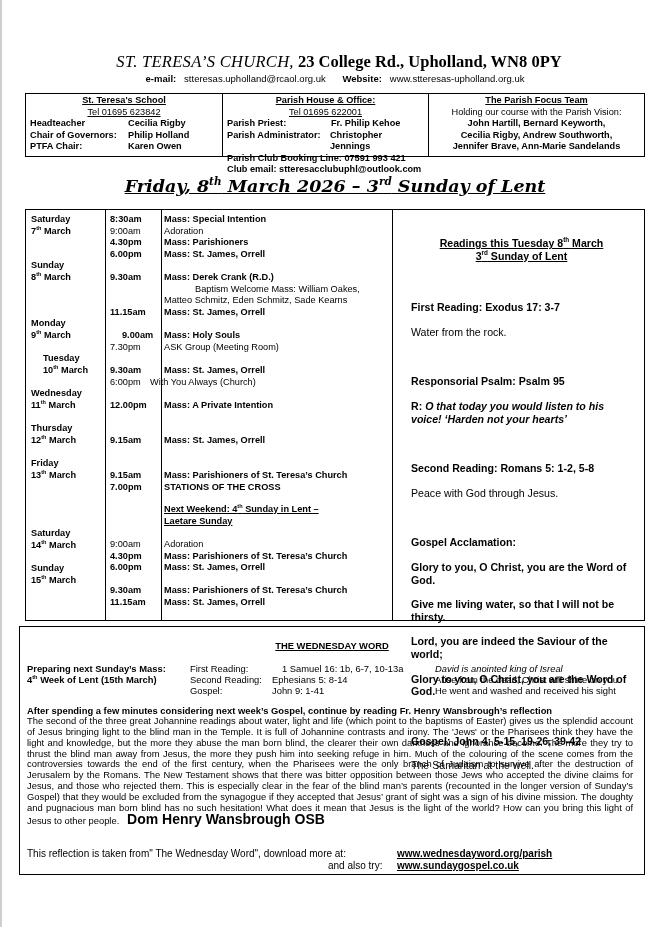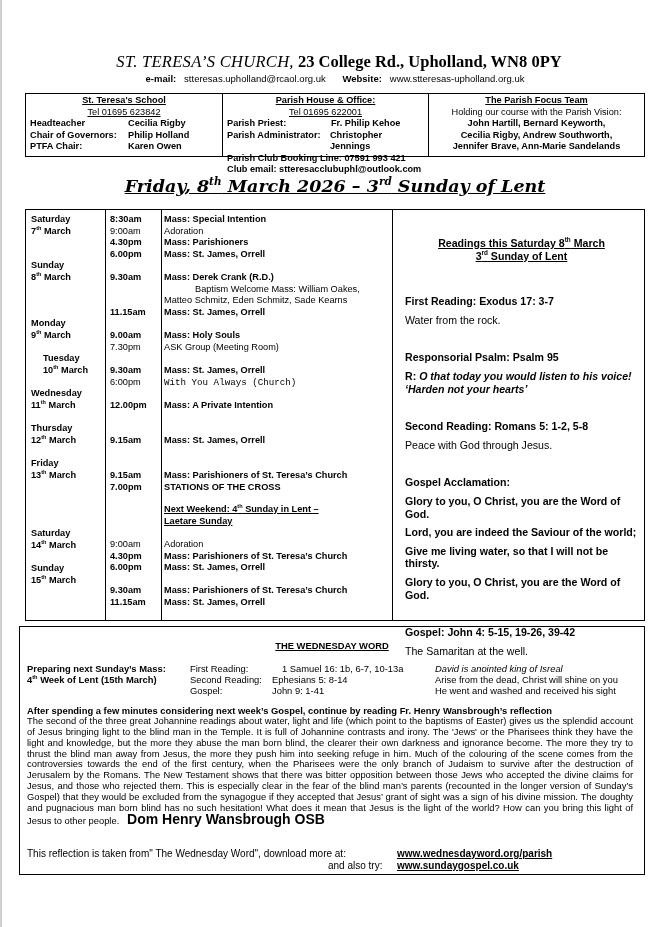--- a/index.html
+++ b/index.html
@@ -43,21 +43,21 @@
   .sched-box {
     left: 25px; top: 209px; width: 620px; height: 412px; border: 1.3px solid #000; box-sizing: border-box;
   }
   .vline { position: absolute; top: 0; bottom: 0; width: 1.3px; background: #000; }
   .sched-text { position: absolute; font-size: 9.2px; line-height: 11.5px; }
   .bold { font-weight: bold; }
   .ul { text-decoration: underline; }
 
   .readings { position: absolute; left: 370px; top: 0; right: 0; font-size: 10.6px; line-height: 12.6px; padding-left: 3px; }
   .readings .rd-title { text-align: center; font-weight: bold; text-decoration: underline; }
-  .readings p { margin: 6px; }
+  .readings p { margin: 12px; }
 
   .ww-box {
     left: 19px; top: 626px; width: 626px; height: 249px; border: 1.3px solid #000; box-sizing: border-box;
   }
   .ww-title { position: absolute; left: 0; right: 0; top: 13px; text-align: center; font-size: 9.4px; font-weight: bold; text-decoration: underline; }
   .prep { position: absolute; top: 36px; font-size: 9.4px; line-height: 11px; }
   .reflect-head { position: absolute; left: 7px; top: 78px; font-size: 9.4px; font-weight: bold; }
   .reflect-body { position: absolute; left: 7px; top: 89px; width: 606px; font-size: 9.4px; line-height: 10.85px; text-align: justify; }
   .sig { font-weight: bold; font-size: 14px; }
   .footer-note { position: absolute; top: 221px; font-size: 10px; line-height: 12px; }
@@ -174,28 +174,28 @@
       <div class="sched-text bold" style="left: 84px; top: 38.5px;">6.00pm</div>
       <div class="sched-text bold" style="left: 138px; top: 38.5px;">Mass: St. James, Orrell</div>
       <div class="sched-text bold" style="left: 84px; top: 62px;">9.30am</div>
       <div class="sched-text bold" style="left: 138px; top: 62px;">Mass: Derek Crank (R.D.)</div>
       <div class="sched-text" style="left: 84px; top: 73.5px;"></div>
       <div class="sched-text" style="left: 138px; top: 73.5px; margin-left: 31px;">Baptism Welcome Mass:  William Oakes,</div>
       <div class="sched-text" style="left: 84px; top: 85px;"></div>
       <div class="sched-text" style="left: 138px; top: 85px;">Matteo Schmitz, Eden Schmitz, Sade Kearns</div>
       <div class="sched-text bold" style="left: 84px; top: 96.5px;">11.15am</div>
       <div class="sched-text bold" style="left: 138px; top: 96.5px;">Mass: St. James, Orrell</div>
-      <div class="sched-text bold" style="left: 84px; top: 120px; text-align: center;">9.00am</div>
+      <div class="sched-text bold" style="left: 96px; top: 120px; text-align: center;">9.00am</div>
       <div class="sched-text bold" style="left: 138px; top: 120px;">Mass: Holy Souls</div>
       <div class="sched-text" style="left: 84px; top: 131.5px; text-align: center;">7.30pm</div>
       <div class="sched-text" style="left: 138px; top: 131.5px;">ASK Group (Meeting Room)</div>
       <div class="sched-text bold" style="left: 84px; top: 155px;">9.30am</div>
       <div class="sched-text bold" style="left: 138px; top: 155px;">Mass: St. James, Orrell</div>
       <div class="sched-text" style="left: 84px; top: 166.5px;">6:00pm</div>
-      <div class="sched-text" style="left: 138px; top: 166.5px; font-family: Liberation Mono, monospace;">With You Always (Church)</div>
+      <div class="sched-text" style="left: 124px; top: 166.5px;">With You Always (Church)</div>
       <div class="sched-text bold" style="left: 84px; top: 190px;">12.00pm</div>
       <div class="sched-text bold" style="left: 138px; top: 190px;">Mass: A Private Intention</div>
       <div class="sched-text bold" style="left: 84px; top: 225px;">9.15am</div>
       <div class="sched-text bold" style="left: 138px; top: 225px;">Mass: St. James, Orrell</div>
       <div class="sched-text bold" style="left: 84px; top: 260px;">9.15am</div>
       <div class="sched-text bold" style="left: 138px; top: 260px;">Mass: Parishioners of St. Teresa’s Church</div>
       <div class="sched-text bold" style="left: 84px; top: 271.5px;">7.00pm</div>
       <div class="sched-text bold" style="left: 138px; top: 271.5px;">STATIONS OF THE CROSS</div>
       <div class="sched-text" style="left: 84px; top: 329px;">9:00am</div>
       <div class="sched-text" style="left: 138px; top: 329px;">Adoration</div>
@@ -209,36 +209,36 @@
       <div class="sched-text bold" style="left: 138px; top: 386.5px;">Mass: St. James, Orrell</div>
     </div>
 
   <div class="sched-text bold ul" style="left:138px;top:294px">
     <div><span>Next Weekend: 4</span><sup>th</sup><span> Sunday in Lent –</span></div>
     <div>Laetare Sunday</div>
   </div>
 
   <div class="readings">
     <div style="height:27px"></div>
-    <div class="rd-title"><span>Readings this Saturday 8</span><sup>th</sup><span> March</span></div>
+    <div class="rd-title"><span>Readings this Tuesday 8</span><sup>th</sup><span> March</span></div>
     <div class="rd-title"><span>3</span><sup>rd</sup><span> Sunday of Lent</span></div>
     <div style="height:27px"></div>
     <p class="bold">First Reading: Exodus 17: 3-7</p>
     <p>Water from the rock.</p>
     <div style="height:13px"></div>
     <p class="bold">Responsorial Psalm: Psalm 95</p>
     <p class="bold"><span>R: </span><i>O that today you would listen to his voice! ‘Harden not your hearts’</i></p>
     <div style="height:13px"></div>
     <p class="bold">Second Reading: Romans 5: 1-2, 5-8</p>
     <p>Peace with God through Jesus.</p>
     <div style="height:13px"></div>
     <p class="bold">Gospel Acclamation:</p>
     <p class="bold">Glory to you, O Christ, you are the Word of God.</p>
+    <p class="bold">Give me living water, so that I will not be thirsty.</p>
     <p class="bold">Lord, you are indeed the Saviour of the world;</p>
-    <p class="bold">Give me living water, so that I will not be thirsty.</p>
     <p class="bold">Glory to you, O Christ, you are the Word of God.</p>
     <div style="height:13px"></div>
     <p class="bold">Gospel: John 4: 5-15, 19-26, 39-42</p>
     <p>The Samaritan at the well.</p>
   </div>
 </div>
 
 <div class="abs ww-box">
   <div class="ww-title">THE WEDNESDAY WORD</div>
 

